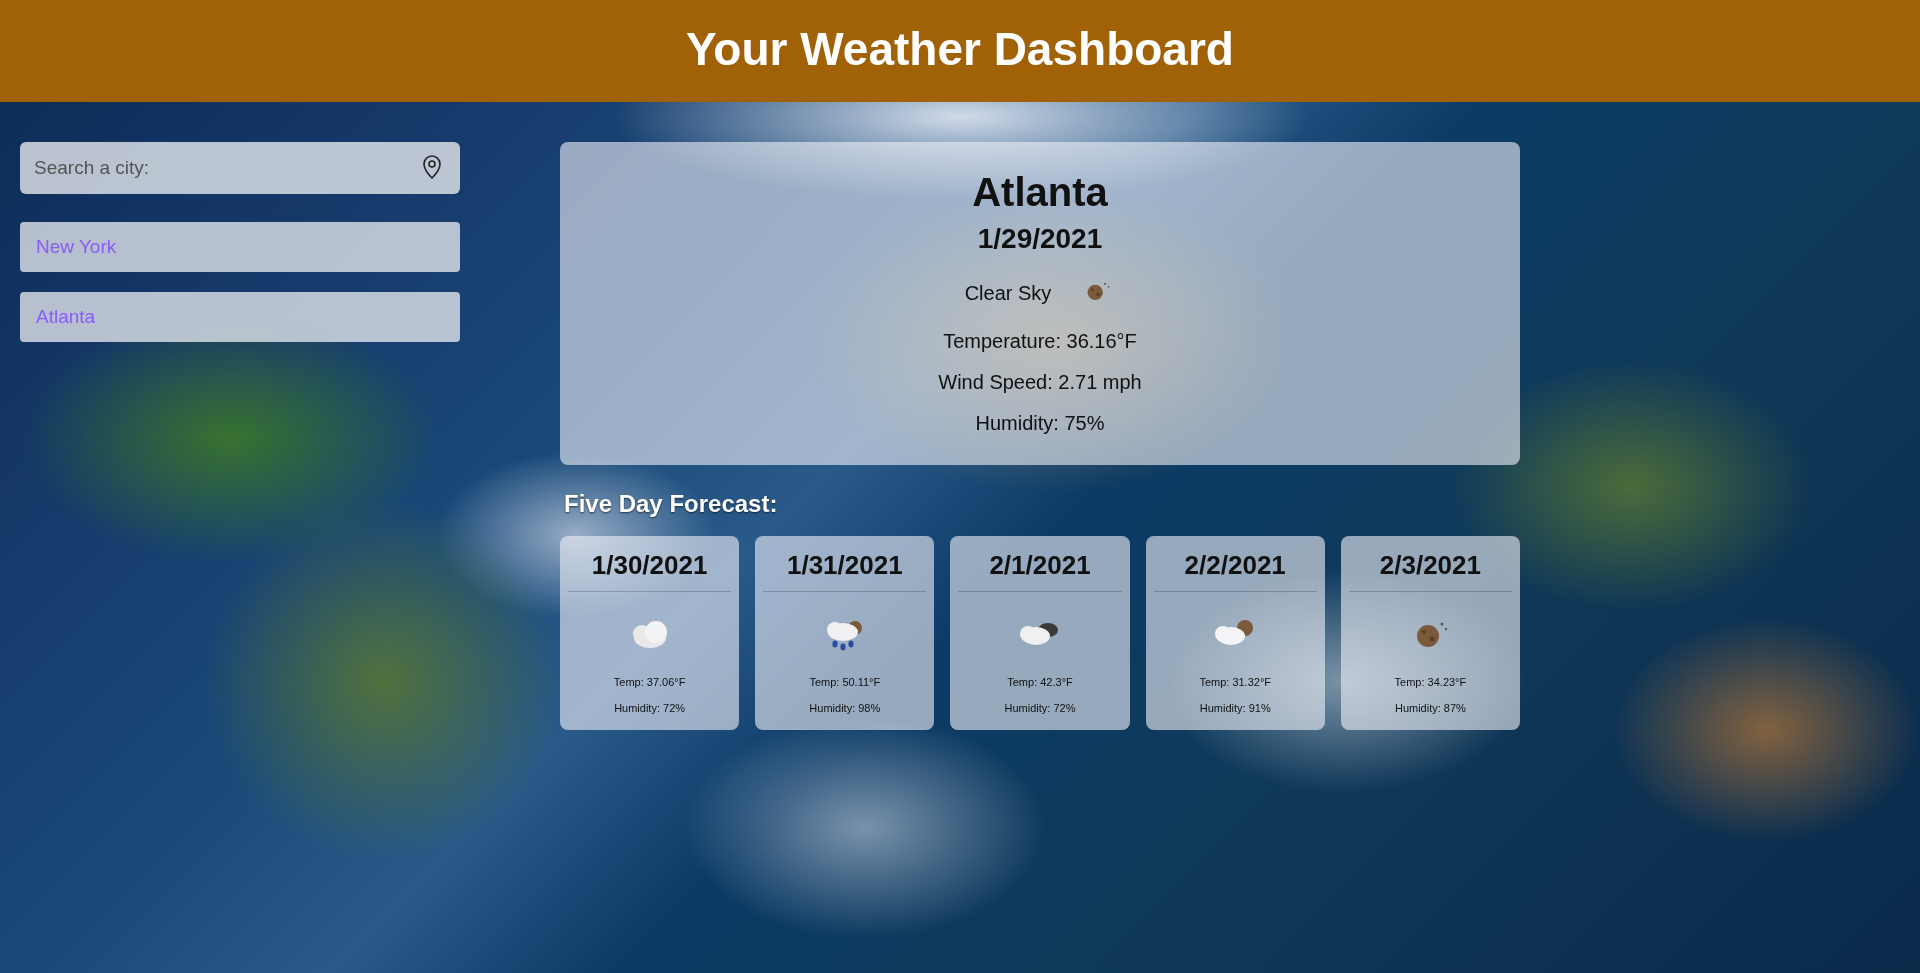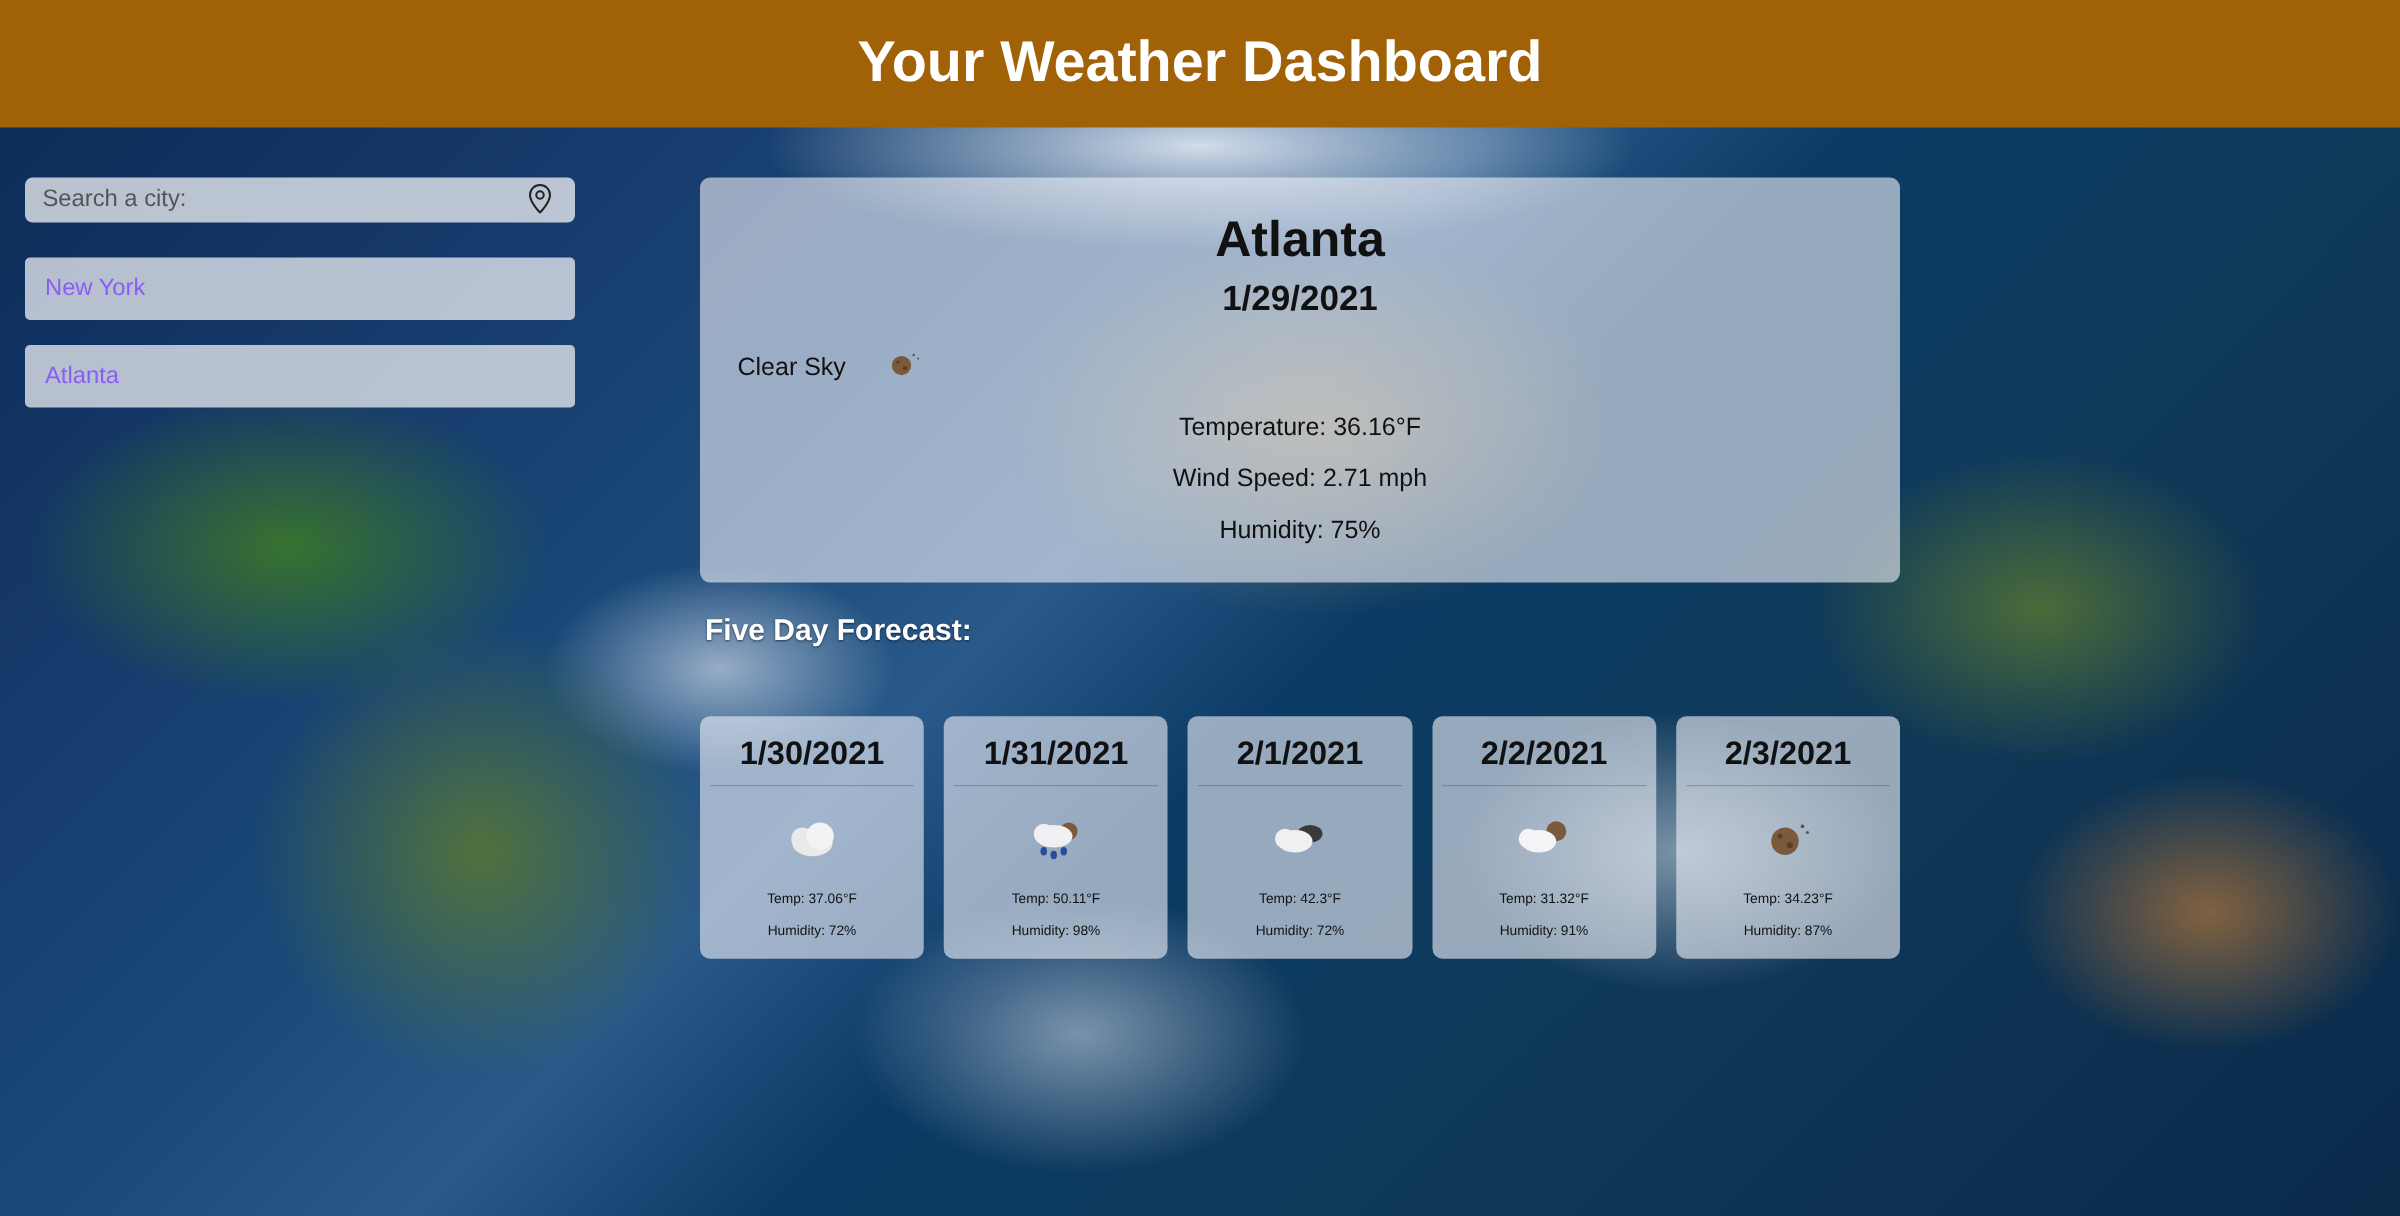--- a/index.html
+++ b/index.html
@@ -48,21 +48,21 @@
     align-items:flex-start;
     gap:100px;
   }
   .sidebar { width:440px; flex:0 0 440px; }
   .search-wrap {
     background:rgba(230,232,238,0.8);
     border-radius:6px;
     display:flex;
     align-items:center;
     padding:0 14px;
-    height:36px;
+    height:52px;
     margin-bottom:28px;
   }
   .search-wrap input {
     flex:1;
     border:none;
     background:transparent;
     font-size:19px;
     color:#555;
     outline:none;
   }
@@ -82,37 +82,36 @@
   .main { flex:1; max-width:960px; }
   .current-card {
     background:rgba(235,238,245,0.62);
     border-radius:8px;
     padding:28px 30px 30px;
     text-align:center;
     color:#111;
   }
   .current-card h2 { font-size:40px; font-weight:600; margin-bottom:8px; }
   .current-card .date { font-size:28px; font-weight:600; margin-bottom:22px; }
-  .cond-row { display:flex; align-items:center; justify-content:flex-start; gap:30px; margin-bottom:20px; font-size:20px; }
+  .cond-row { display:flex; align-items:center; justify-content:center; gap:30px; margin-bottom:20px; font-size:20px; }
   .stat { font-size:20px; margin-bottom:18px; }
   .stat:last-child { margin-bottom:0; }
   .forecast-title {
     color:#fff; font-size:24px; font-weight:600;
     margin:25px 0 18px 4px;
     text-shadow:0 1px 2px rgba(0,0,0,0.6);
   }
   .forecast-row { display:flex; gap:16px; }
   .fcard {
     flex:1;
     background:rgba(235,238,245,0.62);
     border-radius:8px;
     padding:14px 8px 16px;
     text-align:center;
     color:#111;
-    margin-top:36px;
   }
   .fcard .fdate {
     font-size:26px;font-weight:600;
     border-bottom:1px solid rgba(0,0,0,0.2);
     padding-bottom:10px;margin-bottom:18px;
   }
   .ficon { height:48px; display:flex; align-items:center; justify-content:center; margin-bottom:18px; }
   .fstat { font-size:11px; margin-bottom:14px; }
   .fstat:last-child { margin-bottom:0; }
   

